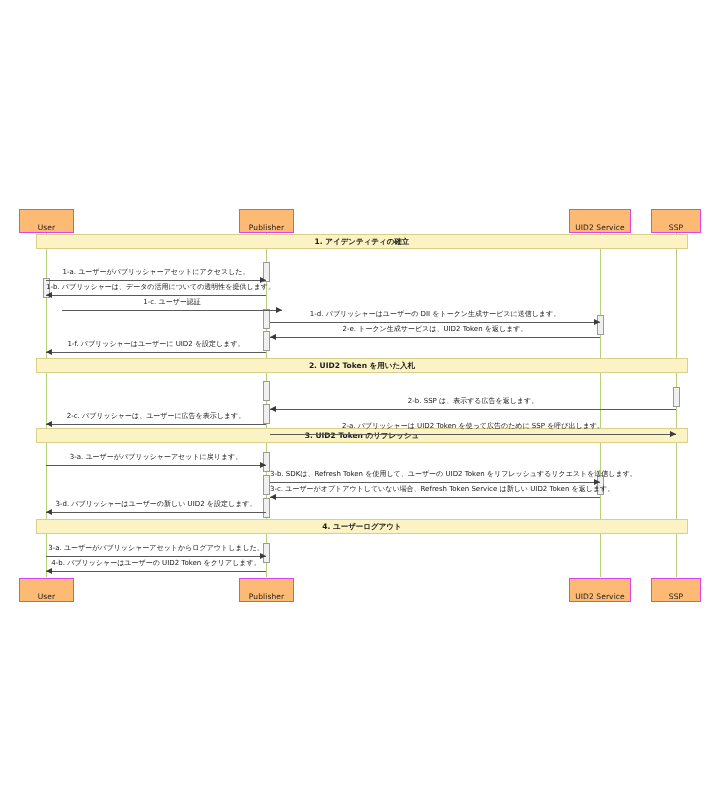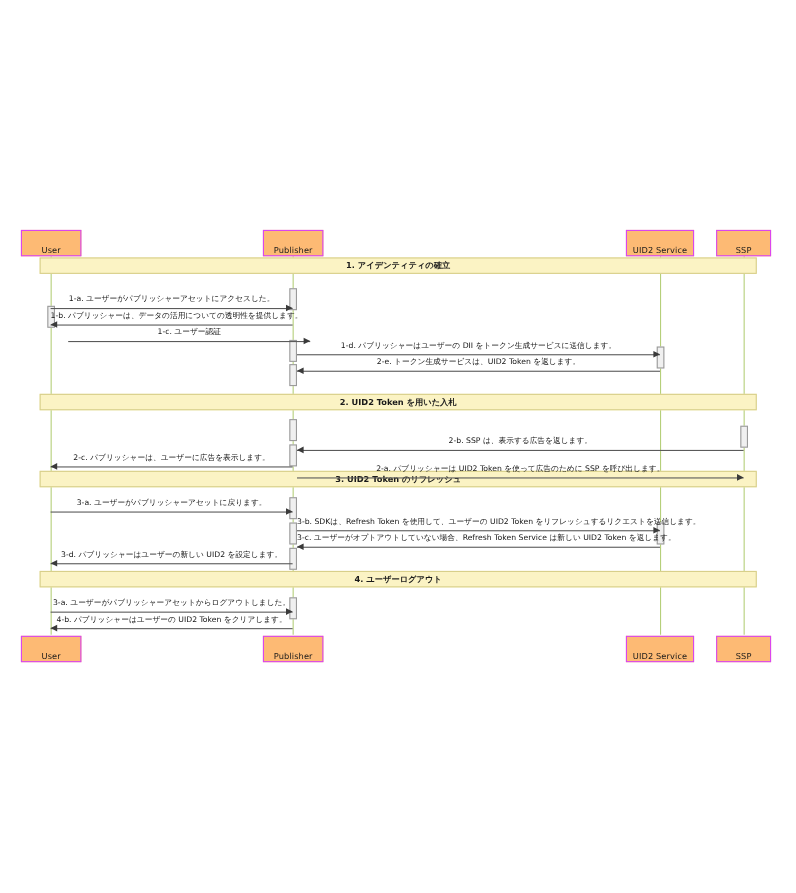--- a/index.html
+++ b/index.html
@@ -142,20 +142,25 @@
     <div class="arrow-head arrow-right" style="left:324px; top:11px;"></div>
     <div class="msg-label">1-d. パブリッシャーはユーザーの DII をトークン生成サービスに送信します。</div>
   </div>
 
   <div class="msg" style="left:270px; top:323px; width:330px; height:14px;">
     <div class="msg-line" style="width:330px; top:14px;"></div>
     <div class="arrow-head arrow-left" style="left:0px; top:11px;"></div>
     <div class="msg-label">2-e. トークン生成サービスは、UID2 Token を返します。</div>
   </div>
 
+  <div class="msg" style="left:46px; top:338px; width:220px; height:14px;">
+    <div class="msg-line" style="width:220px; top:14px;"></div>
+    <div class="arrow-head arrow-left" style="left:0px; top:11px;"></div>
+    <div class="msg-label">1-f. パブリッシャーはユーザーに UID2 を設定します。</div>
+  </div>
 
   <div class="msg" style="left:270px; top:380px; width:406px; height:14px;margin-top:40px;">
     <div class="msg-line" style="width:406px; top:14px;"></div>
     <div class="arrow-head arrow-right" style="left:400px; top:11px;"></div>
     <div class="msg-label">2-a. パブリッシャーは UID2 Token を使って広告のために SSP を呼び出します。</div>
   </div>
 
   <div class="msg" style="left:270px; top:395px; width:406px; height:14px;">
     <div class="msg-line" style="width:406px; top:14px;"></div>
     <div class="arrow-head arrow-left" style="left:0px; top:11px;"></div>

